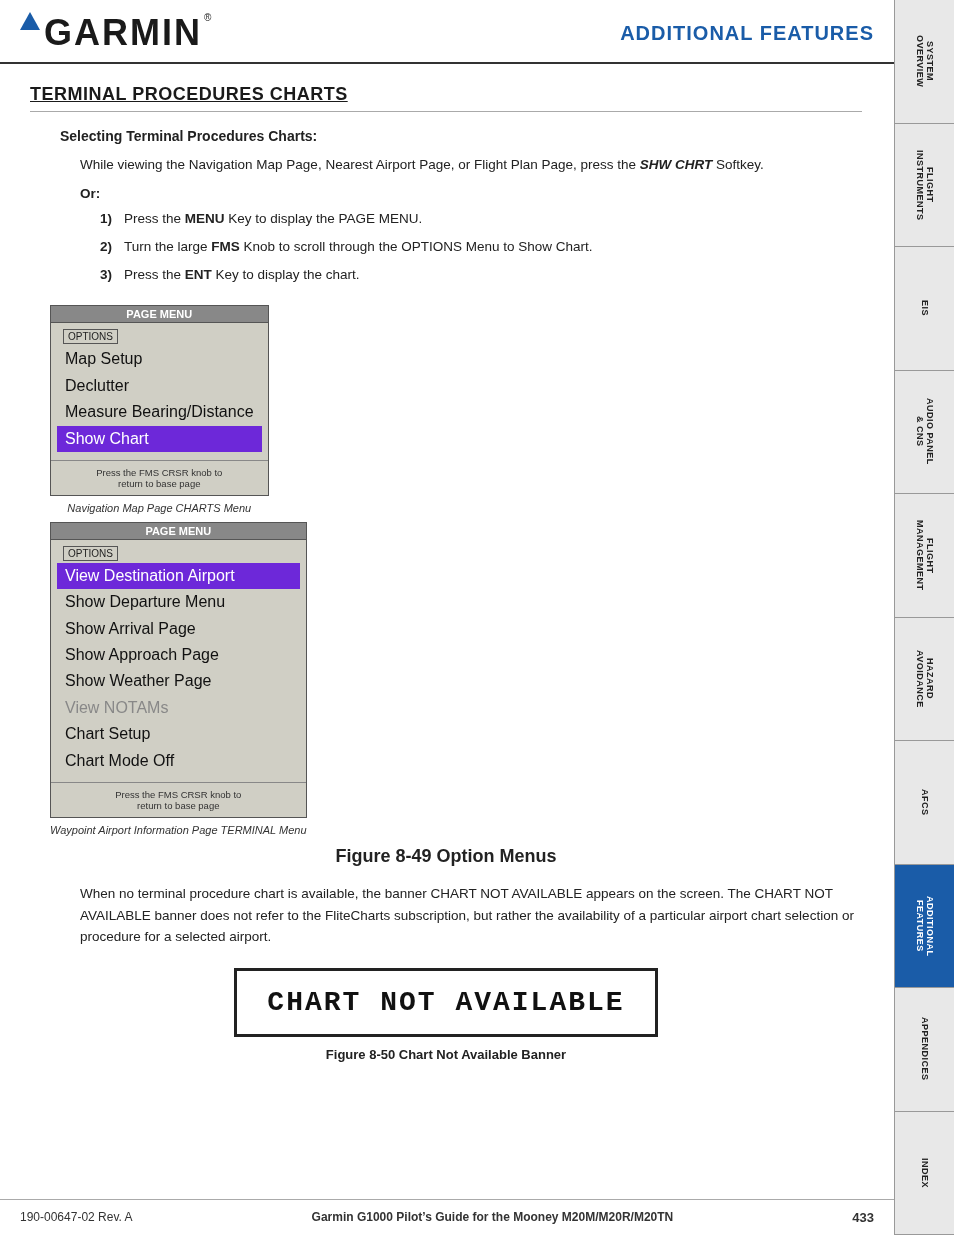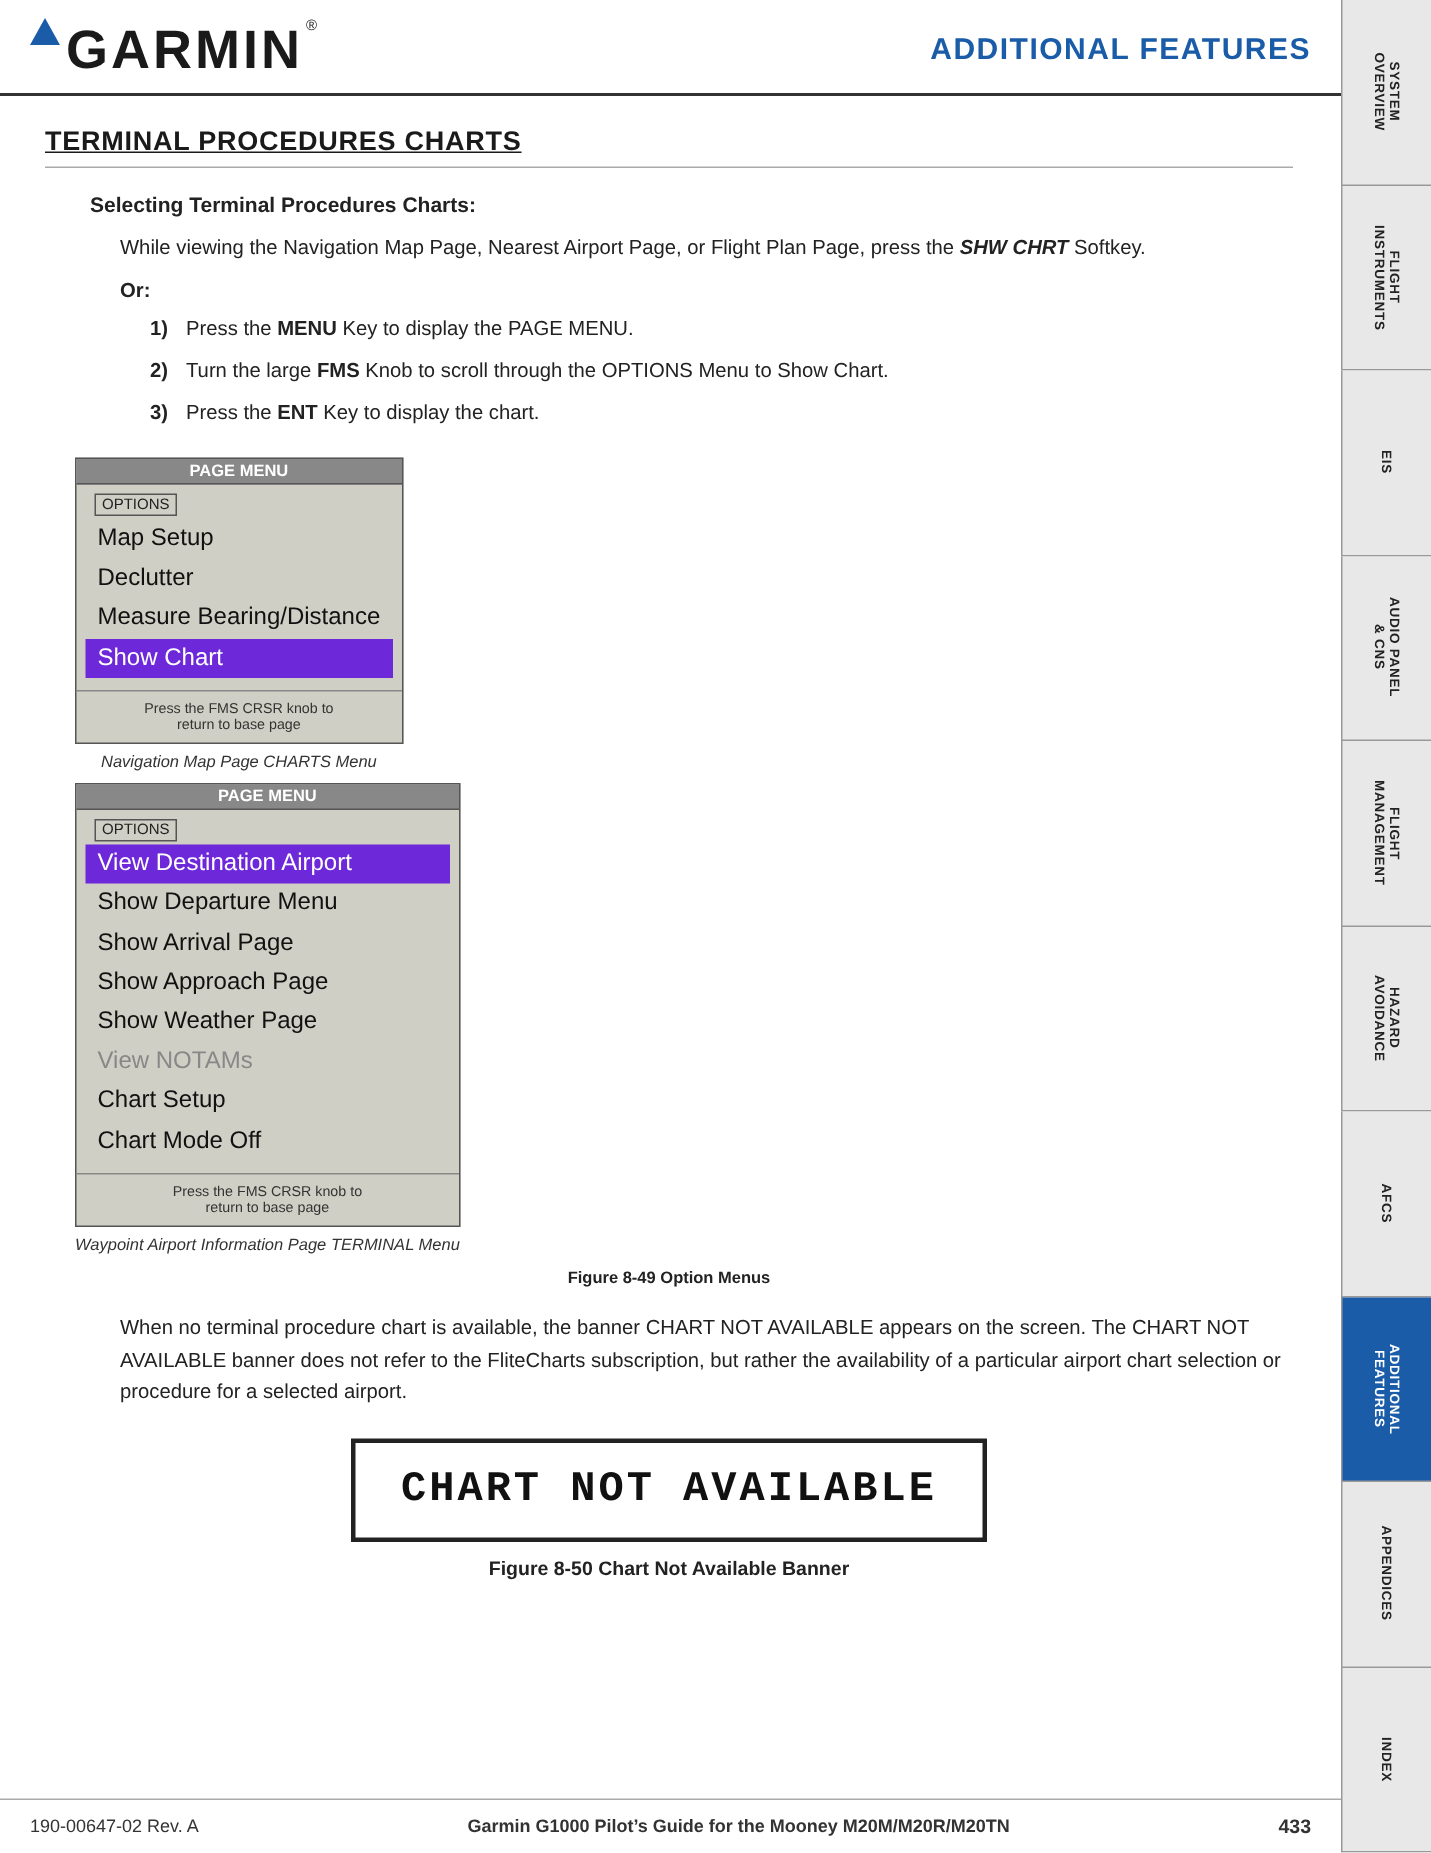--- a/index.html
+++ b/index.html
@@ -214,21 +214,21 @@
     .figure-caption {
       font-size: 11px;
       font-style: italic;
       text-align: center;
       color: #333;
       margin-top: 6px;
     }
 
     .figure-main-caption {
       text-align: center;
-      font-size: 11px;
+      font-size: 18px;
       font-weight: bold;
       margin: 8px 0 16px 0;
     }
 
     
     .chart-not-available {
       display: flex;
       justify-content: center;
       margin: 20px 0 10px 0;
     }

